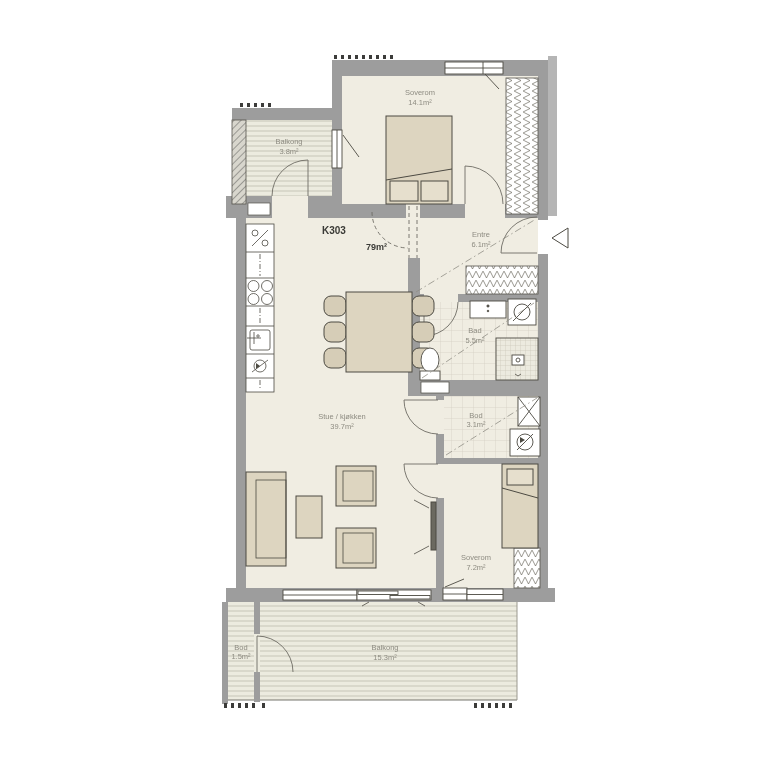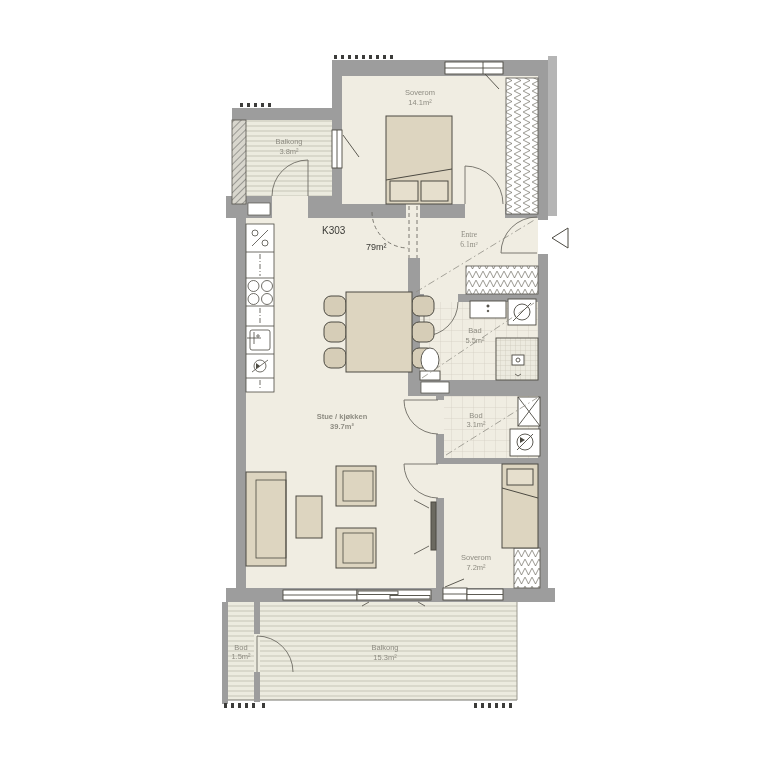--- a/index.html
+++ b/index.html
@@ -2,21 +2,21 @@
 <html><head>
 <meta charset="utf-8">
 <style>
   html,body{margin:0;padding:0;background:#ffffff;}
   #canvas{position:relative;width:768px;height:768px;background:#ffffff;overflow:hidden;
           font-family:"Liberation Sans", sans-serif;}
   #plan-svg{position:absolute;left:0;top:0;}
   .room-label{position:absolute;text-align:center;color:#8e8c82;font-size:7.5px;line-height:10px;
               pointer-events:none;white-space:nowrap;}
   .room-label span{display:block;text-align:center;}
-  .unit-label{position:absolute;text-align:left;color:#3a3a36;font-weight:normal;pointer-events:none;}
+  .unit-label{position:absolute;text-align:left;color:#3a3a36;font-weight:bold;pointer-events:none;}
   .unit-label .uname{display:block;font-size:10px;line-height:12px;}
   .unit-label .uarea{display:block;font-size:9px;line-height:12px;margin-top:4px;margin-left:44px;}
 </style>
 </head>
 <body>
 
 <div id="canvas">
 
 <svg id="plan-svg" width="768" height="768" viewBox="0 0 768 768">
   <defs>
@@ -338,36 +338,36 @@
   <div class="room-label" style="left:380px;top:88px;width:80px;">
     <span>Soverom</span>
     <span>14.1m²</span>
   </div>
 
   <div class="room-label" style="left:249px;top:137px;width:80px;">
     <span>Balkong</span>
     <span>3.8m²</span>
   </div>
 
-  <div class="room-label" style="left:429px;top:230px;width:80px;font-family:Liberation Serif, serif;">
+  <div class="room-label" style="left:441px;top:230px;width:80px;">
     <span>Entre</span>
     <span>6.1m²</span>
   </div>
 
   <div class="room-label" style="left:435px;top:326px;width:80px;">
     <span>Bad</span>
     <span>5.5m²</span>
   </div>
 
   <div class="room-label" style="left:436px;top:411px;width:80px;line-height:9px;">
     <span>Bod</span>
     <span>3.1m²</span>
   </div>
 
-  <div class="room-label" style="left:292px;top:412px;width:100px;font-weight:bold;">
+  <div class="room-label" style="left:292px;top:412px;width:100px;">
     <span>Stue / kjøkken</span>
     <span>39.7m²</span>
   </div>
 
   <div class="room-label" style="left:436px;top:553px;width:80px;">
     <span>Soverom</span>
     <span>7.2m²</span>
   </div>
 
   <div class="room-label" style="left:211px;top:643px;width:60px;line-height:9px;">

